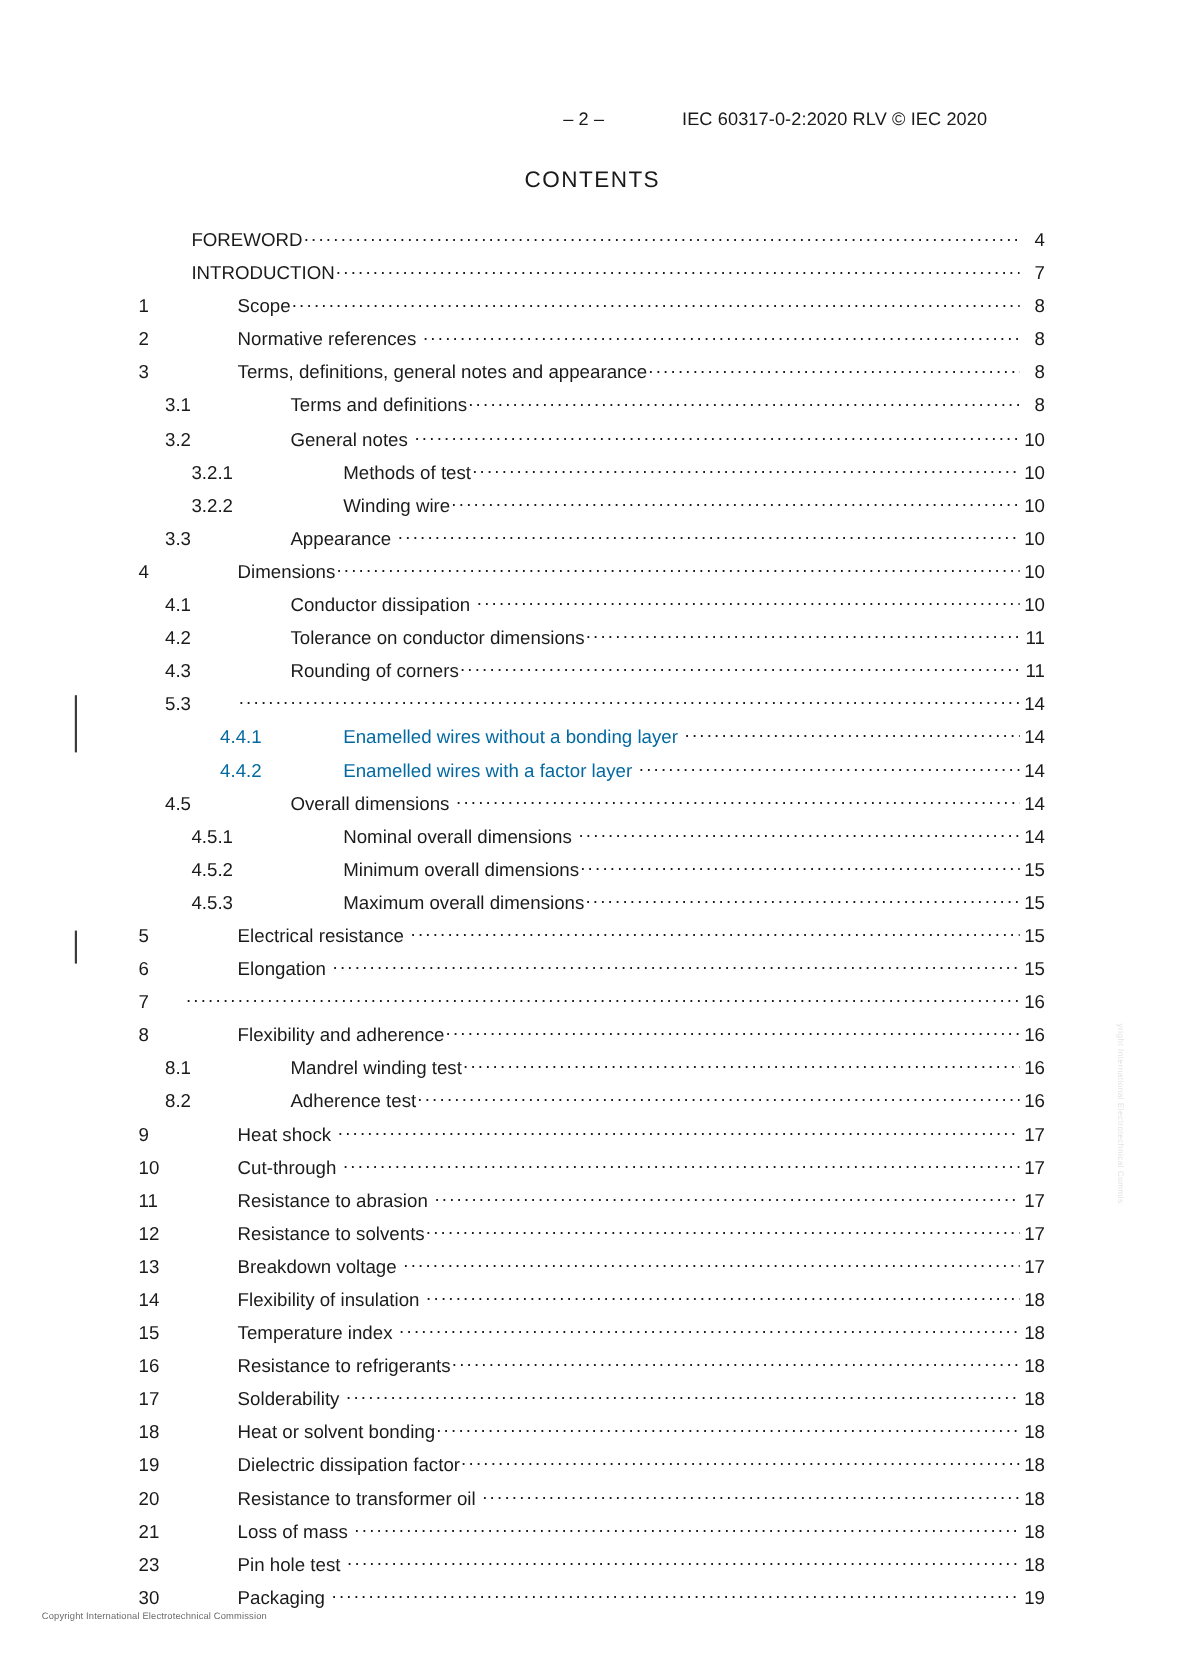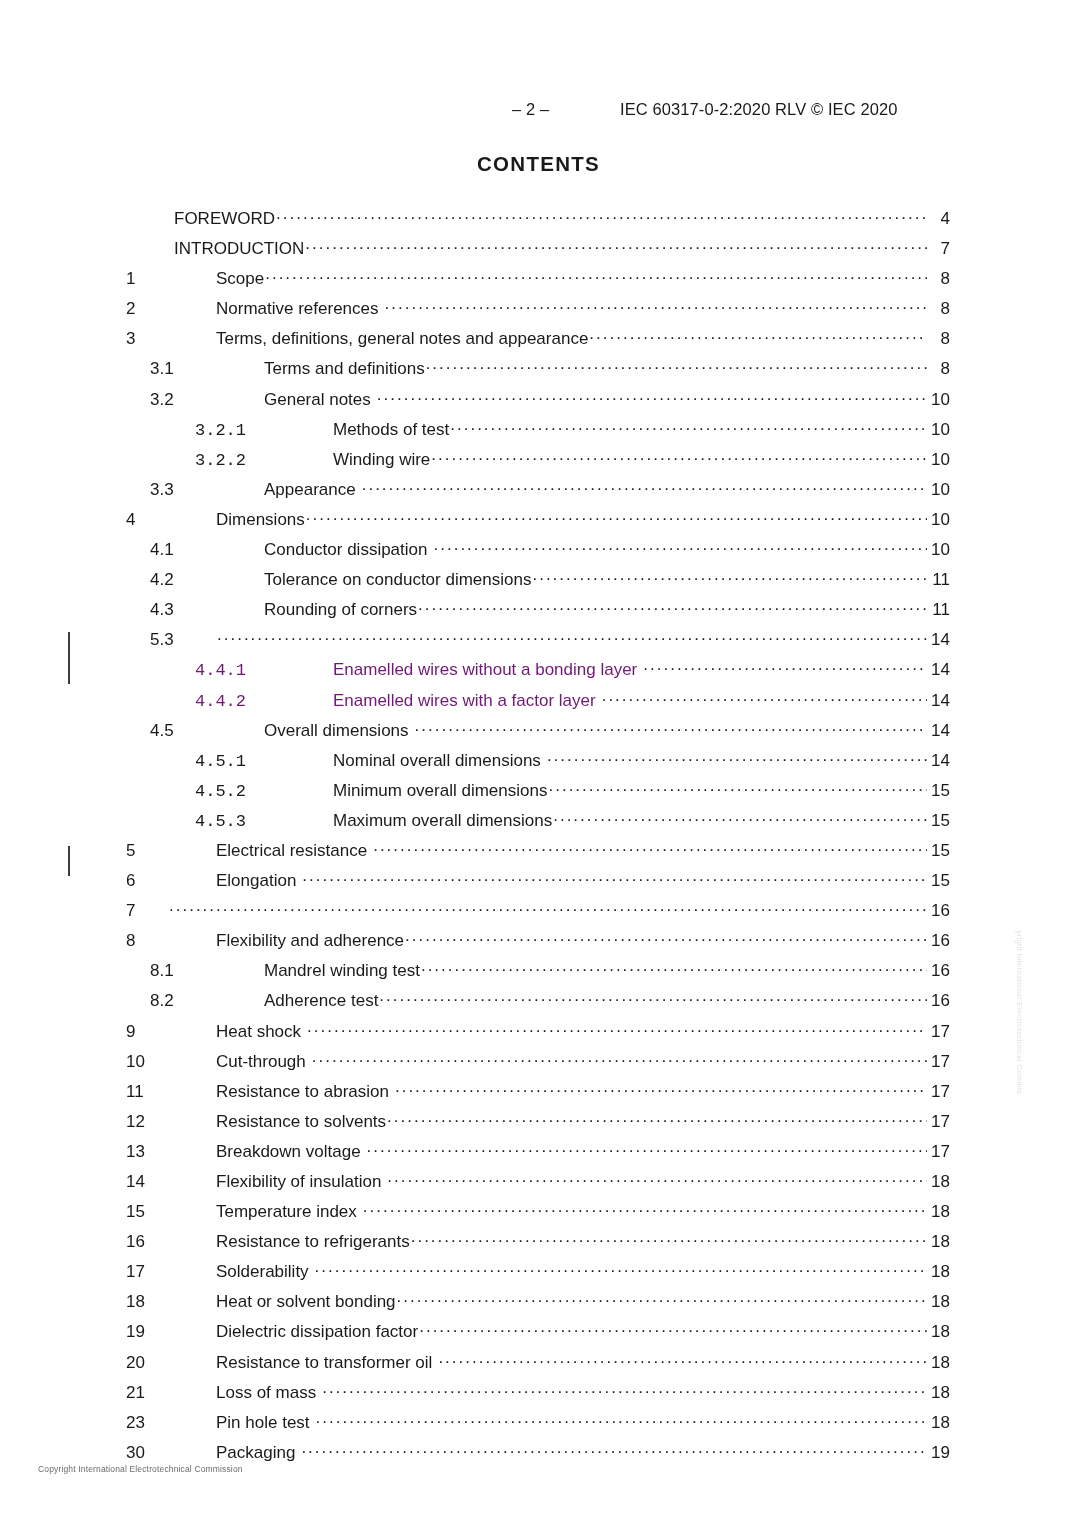--- a/index.html
+++ b/index.html
@@ -47,21 +47,20 @@
   
   .contents-title {
     position: absolute;
     top: 152px;
     left: 0;
     right: 0;
     text-align: center;
     font-size: 20.5px;
     letter-spacing: 1.3px;
     color: #1a1a1a;
-    font-weight: bold;
   }
 
   
   .toc {
     position: absolute;
     top: 207px;
     left: 126px;
     width: 824px;
   }
   .toc-row {
@@ -100,29 +99,29 @@
   .toc-page {
     flex: 0 0 auto;
     text-align: right;
     min-width: 22px;
   }
 
   
   .lvl-top .toc-num { width: 0px; }
   .lvl-1 .toc-num  { width: 42px; }
   .lvl-2 .toc-num  { width: 66px; margin-left: 24px; }
-  .lvl-3 .toc-num  { width: 90px; margin-left: 69px; font-family: Liberation Mono, monospace; }
+  .lvl-3 .toc-num  { width: 90px; margin-left: 48px; }
 
   
   .gap-before-leader .toc-label { padding-right: 5px; }
 
   
   .rev-green { color: #41713f; }
   .toc-row.green .toc-num,
-  .toc-row.green .toc-label { color: #701a75; }
+  .toc-row.green .toc-label { color: #0369a1; text-align: center; }
 
   
   .change-bar {
     position: absolute;
     left: 68px;
     width: 2px;
     background: #3c3c3c;
   }
   .change-bar-a { top: 632px; height: 52px; }
   .change-bar-b { top: 846px; height: 30px; }

